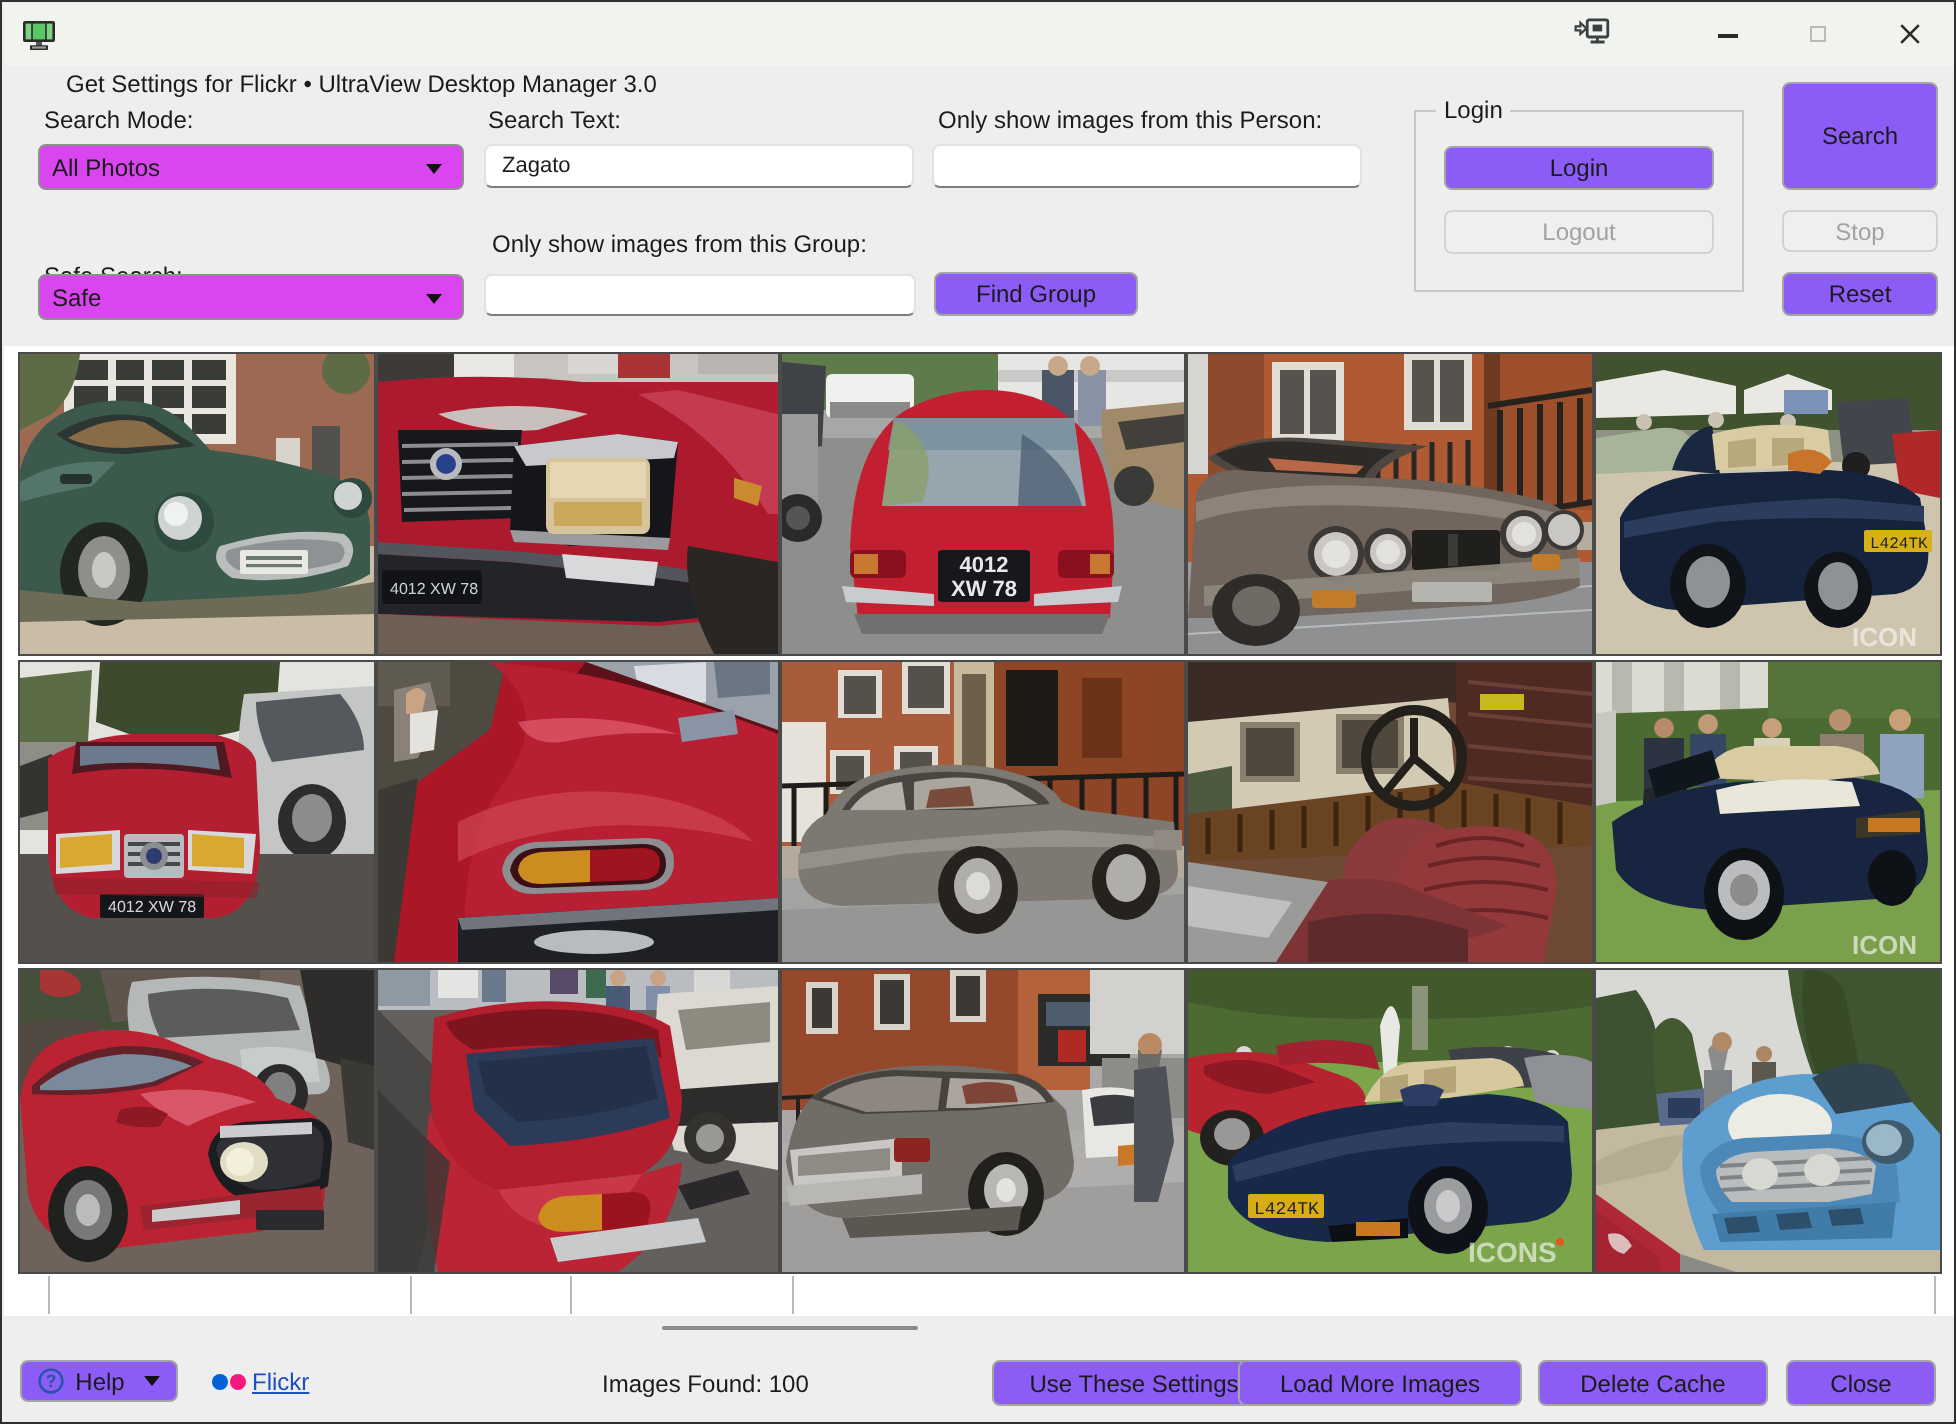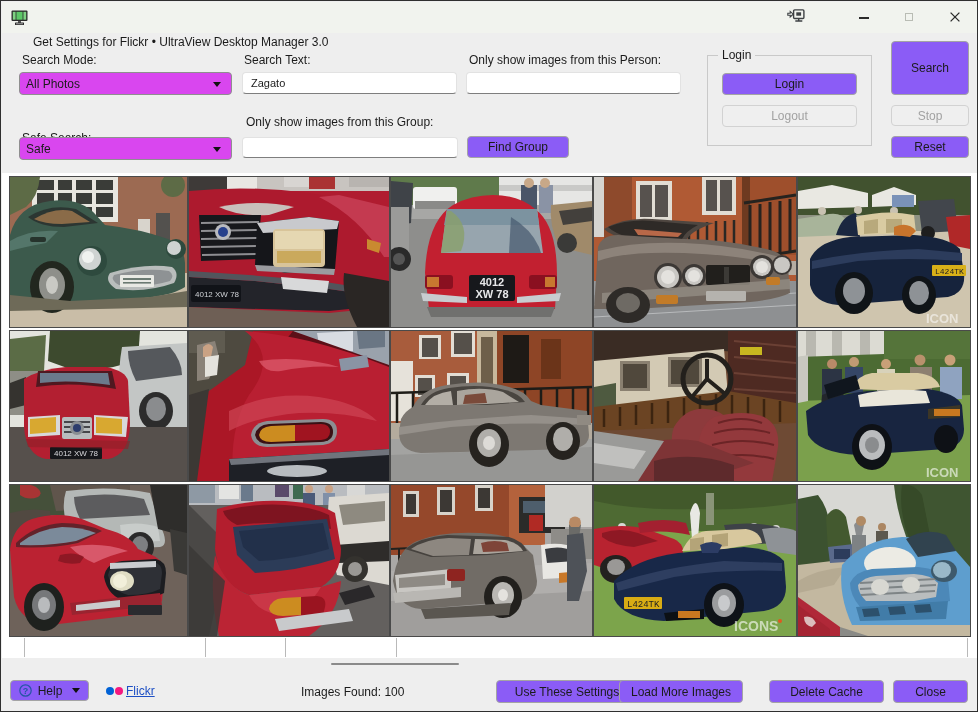--- a/index.html
+++ b/index.html
@@ -761,15 +761,15 @@
       <text x="6.5" y="9.6" font-size="9" font-family="Liberation Sans" fill="#2456a4" text-anchor="middle" font-weight="bold">?</text>
     </svg>
     <span>Help</span>
     <span style="display:inline-block; margin-left:10px; width:0; height:0; border-left:4.5px solid transparent; border-right:4.5px solid transparent; border-top:5.5px solid #111;"></span>
   </div>
   <div class="abs" style="left:105px; top:686px; width:8px; height:8px; border-radius:50%; background:#0062d6;"></div>
   <div class="abs" style="left:113.5px; top:686px; width:8px; height:8px; border-radius:50%; background:#f4197f;"></div>
   <div class="abs" style="left:125px; top:683px; font-size:12px; color:#1d4fc4; text-decoration:underline;">Flickr</div>
   <div class="abs" style="left:300px; top:684px; font-size:12px; color:#1b1b1b;">Images Found: 100</div>
   <div class="btn" style="left:466px; top:679px; width:142px; height:23px;margin-left:29px;">Use These Settings</div>
-  <div class="btn" style="left:618px; top:679px; width:124px; height:23px;">Load More Images</div>
+  <div class="btn" style="left:618px; top:679px; width:142px; height:23px;">Load More Images</div>
   <div class="btn" style="left:768px; top:679px; width:115px; height:23px;">Delete Cache</div>
   <div class="btn" style="left:892px; top:679px; width:75px; height:23px;">Close</div>
 
 </body></html>

